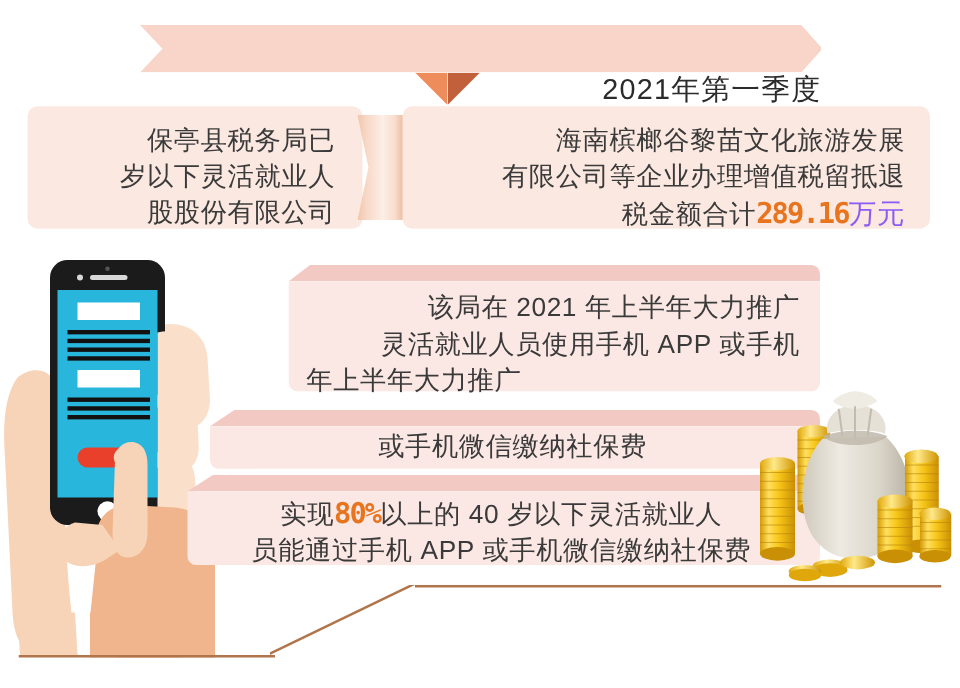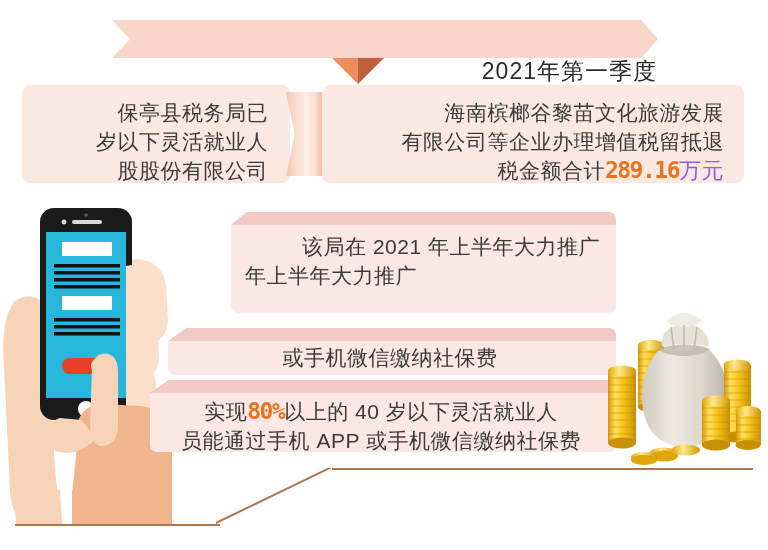--- a/index.html
+++ b/index.html
@@ -132,20 +132,21 @@
     letter-spacing: -1.5px;
   }
   .hl-unit {
     color: #8b5cf6;
     font-size: 22px;
   }
 
   
   .shelf {
     position: absolute;
+    padding-left: 40px;
   }
   .shelf-top {
     position: absolute;
     left: 0;
     top: 0;
     width: 100%;
     height: 13px;
     background: #f3c9c4;
     -webkit-clip-path: polygon(4% 0%, 100% 0%, 100% 100%, 0% 100%);
             clip-path: polygon(4% 0%, 100% 0%, 100% 100%, 0% 100%);
@@ -285,20 +286,21 @@
       <path d="M14 300 L16 334 L62 334 L60 300 Z" fill="#f7d3b8"></path>
 
       <rect x="72" y="300" width="100" height="36" fill="#f0b58c"></rect>
     </svg>
   </div>
 
   <div class="shelf shelf-a">
     <div class="shelf-top"></div>
     <div class="shelf-body">
       <div class="cn-text txt-right">该局在 2021 年上半年大力推广</div>
+      <div class="cn-text txt-right">灵活就业人员使用手机 APP 或手机</div>
       <div class="cn-text">年上半年大力推广</div>
     </div>
   </div>
 
   <div class="shelf shelf-b">
     <div class="shelf-top"></div>
     <div class="shelf-body">
       <div class="cn-text txt-center">或手机微信缴纳社保费</div>
     </div>
   </div>

